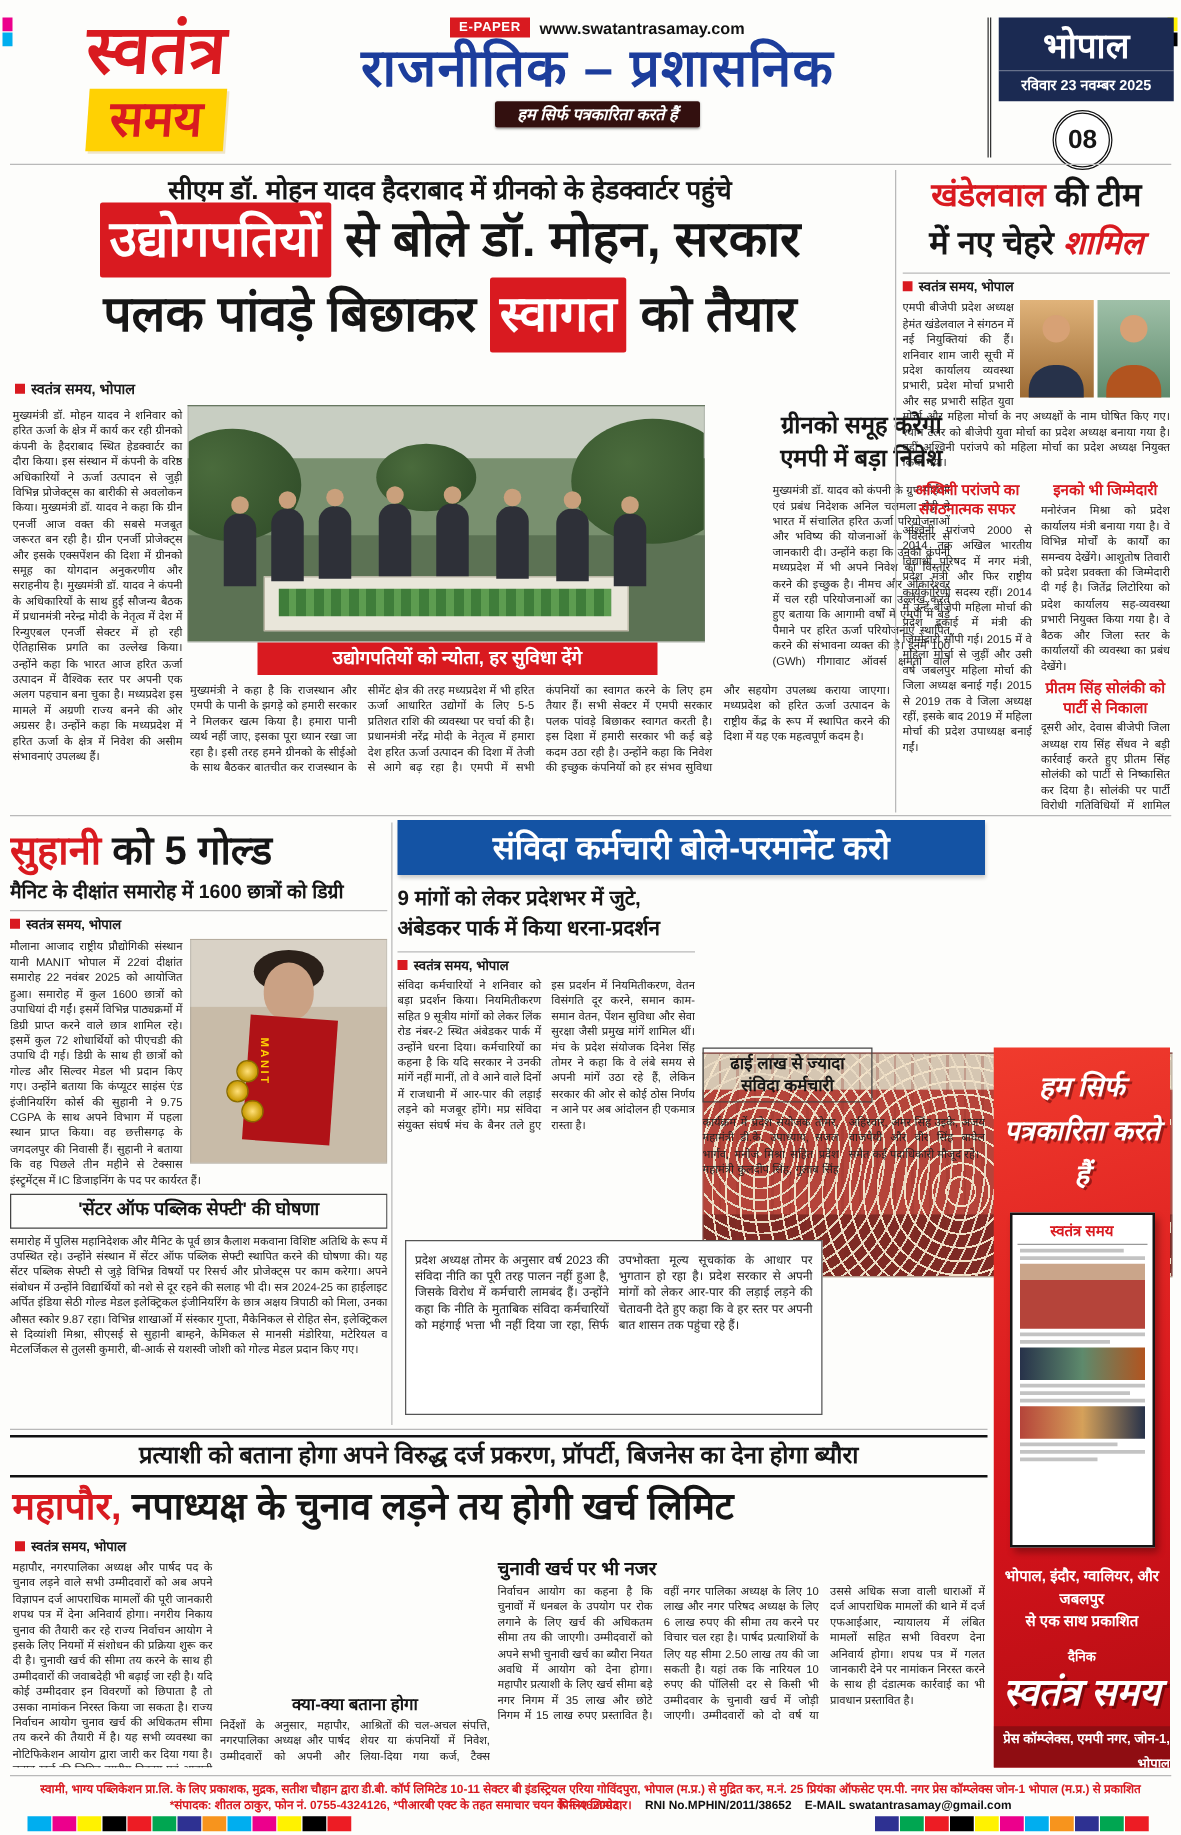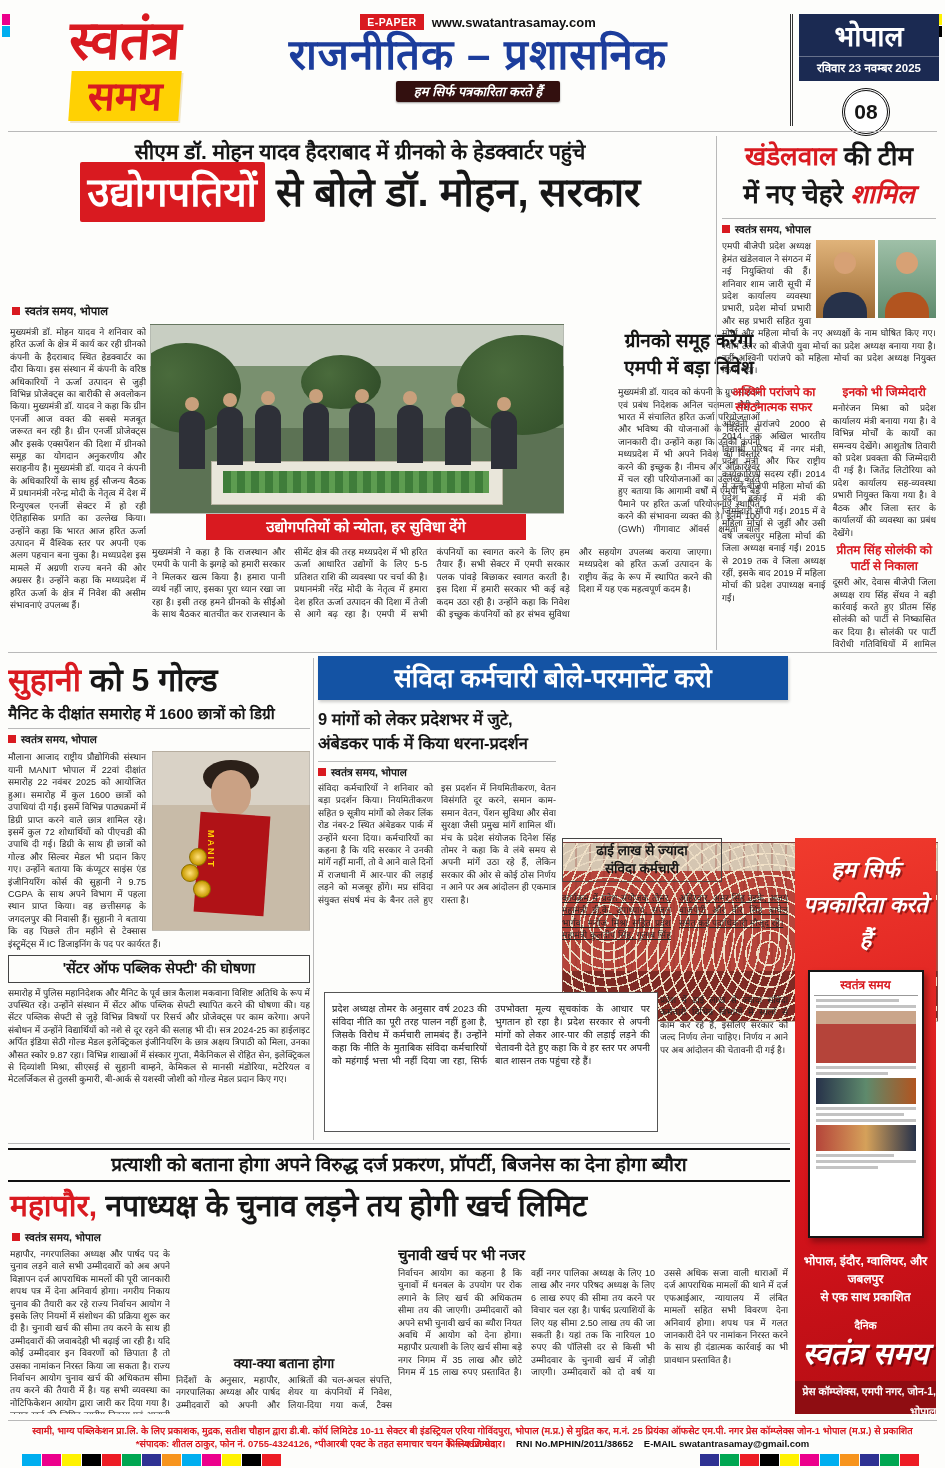--- a/index.html
+++ b/index.html
@@ -55,21 +55,21 @@
   .shoulders{position:absolute;left:50%;bottom:0;width:44px;height:26px;margin-left:-22px;border-radius:20px 20px 0 0;background:#27324a;}
   .p2 .shoulders{background:#b2541f;}
   .girl-head{position:absolute;left:58px;top:18px;width:40px;height:46px;border-radius:50% 50% 45% 45%;background:#caa184;}
   .girl-hair{position:absolute;left:50px;top:8px;width:56px;height:34px;border-radius:50%;background:#2b2019;}
   .stole{position:absolute;left:44px;top:62px;width:70px;height:100px;background:#b01217;transform:rotate(4deg);}
   .stole-text{position:absolute;left:52px;top:78px;color:#ffd103;font-size:9px;font-weight:bold;writing-mode:vertical-rl;letter-spacing:2px;}
   .medal{position:absolute;width:16px;height:16px;border-radius:50%;background:radial-gradient(#ffe07a,#c89а00 70%);border:1px solid #8a6d00;background:radial-gradient(#ffe07a,#c89a00 70%);}
   
   .blue-banner{background:#1453a4;color:#fff;font-size:26px;font-weight:800;text-align:center;
                line-height:44px;box-shadow:1px 2px 3px #0003;}
-  .boxed-head{border:1px solid #444;font-weight:800;text-align:center;padding:3px 16px;line-height:1.35;}
+  .boxed-head{border:1px solid #444;font-weight:800;text-align:center;padding:3px 4px;line-height:1.35;}
   .note-box{border:1px solid #555;padding:5px 7px;background:#fff;}
   
   .strip-head{border-top:2px solid #111;border-bottom:2px solid #111;font-size:19px;font-weight:800;
               text-align:center;line-height:30px;}
   .bottom-h{font-size:30px;font-weight:800;line-height:1.45;}
   
   .ad{background:linear-gradient(165deg,#f03b2d 0%,#d5131b 60%,#b30d13 100%);color:#fff;overflow:hidden;}
   .ad-slogan{font-size:22px;font-weight:800;font-style:italic;text-align:center;line-height:1.6;
              text-shadow:2px 2px 0 rgba(60,0,0,.45);}
   .mini-paper{background:#fff;border:2px solid #151515;color:#111;padding:4px;box-shadow:3px 4px 6px #0005;}
@@ -124,20 +124,23 @@
     </div>
   </div>
 
   <div class="abs hr" style="left:8px;top:131px;width:929px;"></div>
 
   <div class="abs kicker" style="left:8px;top:137px;width:704px;">सीएम डॉ. मोहन यादव हैदराबाद में ग्रीनको के हेडक्वार्टर पहुंचे</div>
 
   <div class="abs lead-h" style="left:8px;top:162px;width:704px;">
     <div>
       <span class="hl-red">उद्योगपतियों</span><span> से बोले डॉ. मोहन, सरकार</span>
+    </div>
+    <div>
+      <span>पलक पांवड़े बिछाकर </span><span class="hl-red">स्वागत</span><span> को तैयार</span>
     </div>
   </div>
 
   <div class="abs byline" style="left:12px;top:303px;">
     <span class="sq"></span>
     <span>स्वतंत्र समय, भोपाल</span>
   </div>
 
   <div class="abs photo lead-photo" style="left:150px;top:324px;width:412px;height:188px;">
     <div class="tree" style="left:-20px;top:18px;width:110px;height:90px;"></div>
@@ -246,22 +249,21 @@
     <div class="hr" style="margin:5px 0 3px;"></div>
     <div class="byline" style="font-size:10.5px;">
       <span class="sq"></span>
       <span>स्वतंत्र समय, भोपाल</span>
     </div>
   </div>
 
   <div class="abs body-txt just" style="left:318px;top:782px;width:238px;height:202px;column-count:2;column-gap:8px;">संविदा कर्मचारियों ने शनिवार को बड़ा प्रदर्शन किया। नियमितीकरण सहित 9 सूत्रीय मांगों को लेकर लिंक रोड नंबर-2 स्थित अंबेडकर पार्क में उन्होंने धरना दिया। कर्मचारियों का कहना है कि यदि सरकार ने उनकी मांगें नहीं मानीं, तो वे आने वाले दिनों में राजधानी में आर-पार की लड़ाई लड़ने को मजबूर होंगे। मप्र संविदा संयुक्त संघर्ष मंच के बैनर तले हुए इस प्रदर्शन में नियमितीकरण, वेतन विसंगति दूर करने, समान काम-समान वेतन, पेंशन सुविधा और सेवा सुरक्षा जैसी प्रमुख मांगें शामिल थीं। मंच के प्रदेश संयोजक दिनेश सिंह तोमर ने कहा कि वे लंबे समय से अपनी मांगें उठा रहे हैं, लेकिन सरकार की ओर से कोई ठोस निर्णय न आने पर अब आंदोलन ही एकमात्र रास्ता है।</div>
 
   <div class="abs boxed-head" style="left:562px;top:838px;width:126px;font-size:13.5px;">ढाई लाख से ज्यादा संविदा कर्मचारी</div>
-  <div class="abs body-txt just" style="left:562px;top:892px;width:226px;height:94px;column-count:2;column-gap:8px;text-decoration:underline;">कार्यक्रम में प्रदेश संयोजक तोमर, महामंत्री डी.के. उपाध्याय, सजल भार्गव, मनोज मिश्रा सहित प्रदेश महामंत्री कुलदीप सिंह, गुलाब सिंह अहिरवार, अमर सिंह उइके, अजय वाजपेयी और वीर सिंह बाघेल समेत कई पदाधिकारी मौजूद रहे।</div>
-  <div class="abs body-txt just" style="left:660px;top:994px;width:128px;height:136px;">प्रदेश में ढाई लाख से ज्यादा संविदा कर्मचारी विभिन्न विभागों में सालों से काम कर रहे हैं, इसलिए सरकार को जल्द निर्णय लेना चाहिए। निर्णय न आने पर अब आंदोलन की चेतावनी दी गई है।</div>
+  <div class="abs body-txt just" style="left:562px;top:892px;width:226px;height:94px;column-count:2;column-gap:8px;">कार्यक्रम में प्रदेश संयोजक तोमर, महामंत्री डी.के. उपाध्याय, सजल भार्गव, मनोज मिश्रा सहित प्रदेश महामंत्री कुलदीप सिंह, गुलाब सिंह अहिरवार, अमर सिंह उइके, अजय वाजपेयी और वीर सिंह बाघेल समेत कई पदाधिकारी मौजूद रहे।</div>
 
   <div class="abs note-box" style="left:324px;top:992px;width:318px;height:128px;">
     <div class="body-txt just" style="margin-top:4px;height:96px;column-count:2;column-gap:8px;font-size:9.5px;">प्रदेश अध्यक्ष तोमर के अनुसार वर्ष 2023 की संविदा नीति का पूरी तरह पालन नहीं हुआ है, जिसके विरोध में कर्मचारी लामबंद हैं। उन्होंने कहा कि नीति के मुताबिक संविदा कर्मचारियों को महंगाई भत्ता भी नहीं दिया जा रहा, सिर्फ उपभोक्ता मूल्य सूचकांक के आधार पर भुगतान हो रहा है। प्रदेश सरकार से अपनी मांगों को लेकर आर-पार की लड़ाई लड़ने की चेतावनी देते हुए कहा कि वे हर स्तर पर अपनी बात शासन तक पहुंचा रहे हैं।</div>
   </div>
 
   <div class="abs hr" style="left:8px;top:1143px;width:782px;"></div>
 
   <div class="abs strip-head" style="left:8px;top:1148px;width:782px;">प्रत्याशी को बताना होगा अपने विरुद्ध दर्ज प्रकरण, प्रॉपर्टी, बिजनेस का देना होगा ब्यौरा</div>
 
   <div class="abs bottom-h" style="left:10px;top:1184px;width:780px;">

